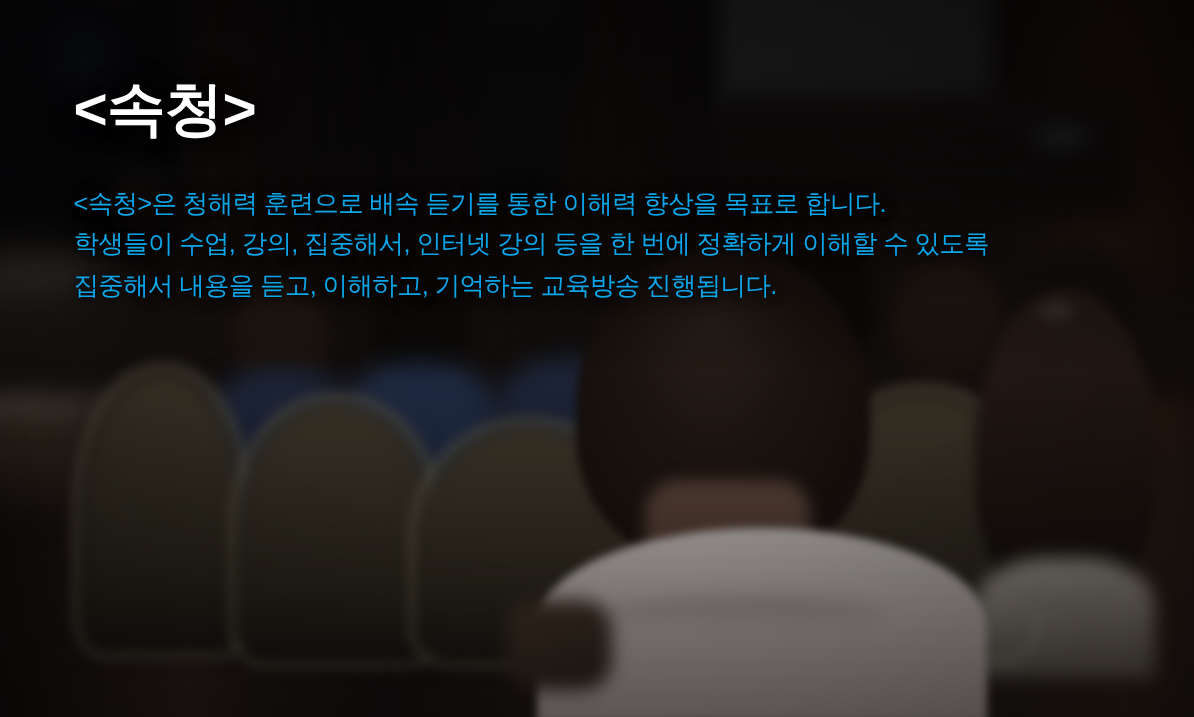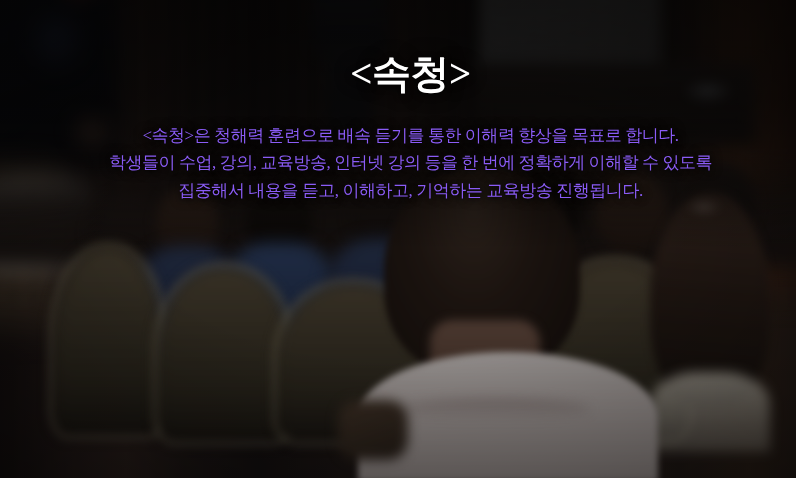--- a/index.html
+++ b/index.html
@@ -9,22 +9,21 @@
     background: #000;
   }
   * { box-sizing: border-box; }
 
   .banner {
     position: relative;
     width: 796px;
     height: 478px;
     overflow: hidden;
     background: #1a1614;
-    font-family: Liberation Serif, serif;
-    text-align: center;
+    font-family: Liberation Sans, sans-serif;
     -webkit-font-smoothing: antialiased;
   }
 
   
   .photo {
     position: absolute;
     inset: -40px;
     filter: blur(0px);
   }
 
@@ -289,21 +288,21 @@
   }
   .desc {
     margin: 25px 0 0 0;
     padding: 0;
     list-style: none;
   }
   .desc li {
     font-size: 17px;
     font-weight: 500;
     line-height: 27.5px;
-    color: #8b5cf6;
+    color: #0ea5e9;
     letter-spacing: -0.45px;
     white-space: nowrap;
     text-shadow: 0 1px 5px rgba(0,0,0,.95), 0 0 12px rgba(0,0,0,.75);
   }
 </style>
 </head>
 <body>
 
 <div class="banner">
 
@@ -371,18 +370,18 @@
 
   <div class="tint"></div>
   <div class="vignette"></div>
   <div class="text-scrim"></div>
 
   <div class="copy">
     <h1 class="title">&lt;속청&gt;</h1>
 
     <ul class="desc">
       <li> &lt;속청&gt;은 청해력 훈련으로 배속 듣기를 통한 이해력 향상을 목표로 합니다.</li>
-      <li>학생들이 수업, 강의, 교육방송, 인터넷 강의 등을 한 번에 정확하게 이해할 수 있도록</li>
+      <li>학생들이 수업, 강의, 집중해서, 인터넷 강의 등을 한 번에 정확하게 이해할 수 있도록</li>
       <li>집중해서 내용을 듣고, 이해하고, 기억하는 교육방송 진행됩니다.</li>
     </ul>
   </div>
 
 </div>
 
 </body></html>

